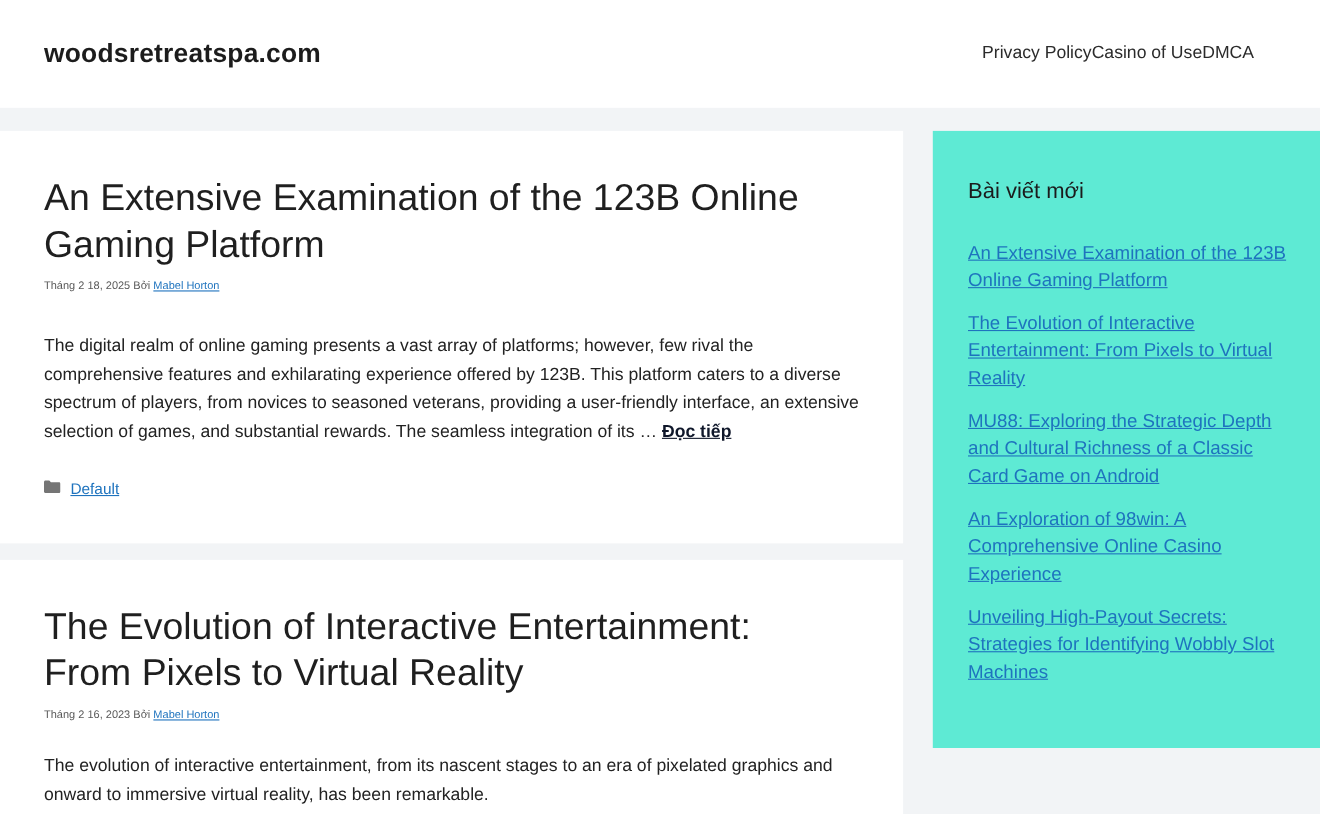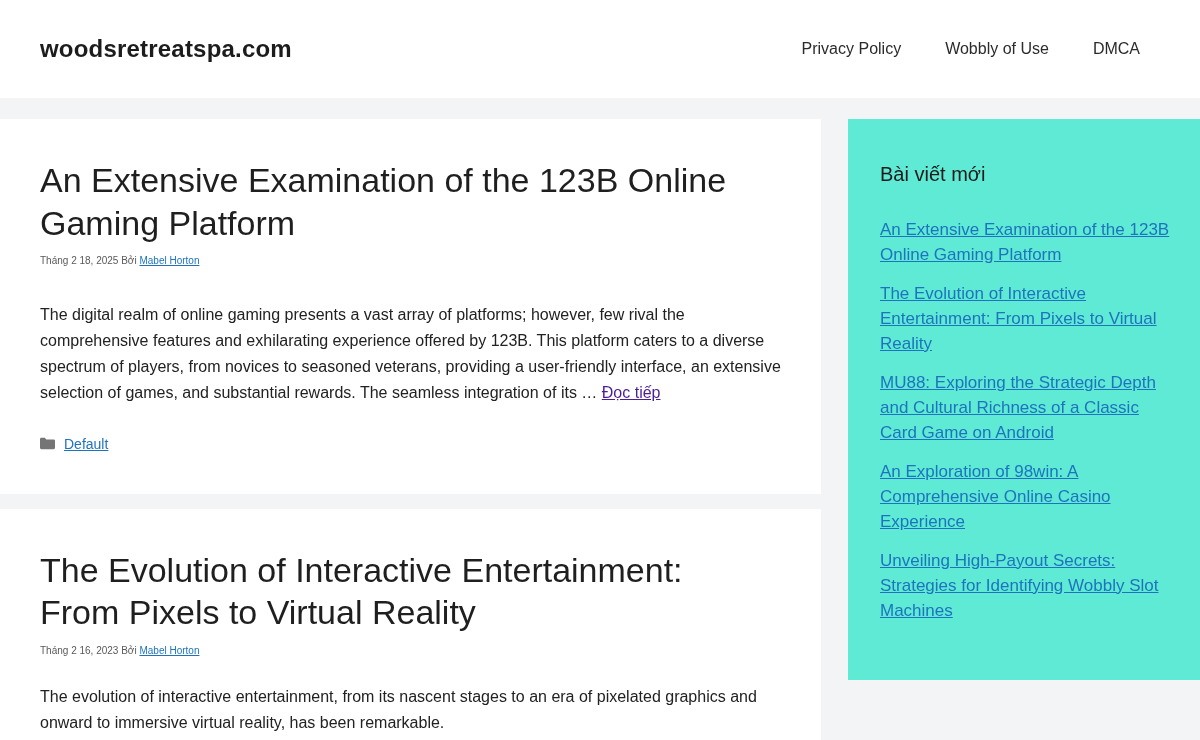--- a/index.html
+++ b/index.html
@@ -12,21 +12,21 @@
   
   .site-header{
     height:98px;background:#ffffff;
     display:flex;align-items:center;justify-content:space-between;
     padding:0 60px 0 40px;box-sizing:border-box;
   }
   .site-title{
     font-size:24px;font-weight:700;color:#1c1c1c;
     text-decoration:none;letter-spacing:.2px;cursor:pointer;
   }
-  .main-nav{display:flex;gap:44px;}
+  .main-nav{display:flex;}
   .main-nav a{
     font-size:16px;color:#2b2b2b;text-decoration:none;cursor:pointer;
   }
   
   .page{
     display:flex;align-items:flex-start;
     padding-top:21px;gap:27px;
   }
   .content-col{width:821px;flex:0 0 821px;}
   
@@ -42,23 +42,23 @@
     cursor:pointer;
   }
   .entry-meta{
     margin-top:11px;font-size:10px;color:#595959;
   }
   .entry-meta a{color:#1e73be;text-decoration:underline;cursor:pointer;}
   .entry-excerpt{
     margin:36px 0 0 0;max-width:742px;
     font-size:16px;line-height:1.62;color:#222;
   }
-  .entry-excerpt a{color:#4c1d95;text-decoration:underline;cursor:pointer;}
+  .entry-excerpt a{color:#0f172a;text-decoration:underline;cursor:pointer;font-weight:bold;}
   .entry-footer{
-    margin-top:30px;display:flex;align-items:center;gap:9px;
+    margin-top:30px;display:flex;gap:9px;
     font-size:14px;
   }
   .entry-footer a{color:#1e73be;text-decoration:underline;cursor:pointer;}
   .folder-icon{display:inline-flex;flex:0 0 auto;}
   
   .sidebar{
     width:352px;flex:0 0 352px;
     background:#5eead4;
     padding:44px 30px 42px 32px;box-sizing:border-box;
   }
@@ -74,21 +74,21 @@
     text-decoration:underline;cursor:pointer;
   }
 </style>
 </head>
 <body>
 
 <header class="site-header">
   <a class="site-title">woodsretreatspa.com</a>
   <nav class="main-nav">
     <a>Privacy Policy</a>
-    <a>Wobbly of Use</a>
+    <a>Casino of Use</a>
     <a>DMCA</a>
   </nav>
 </header>
 
 <div class="page">
 
   <div class="content-col">
 
     <article class="post-card">
       <h1 class="entry-title">An Extensive Examination of the 123B Online Gaming Platform</h1>

